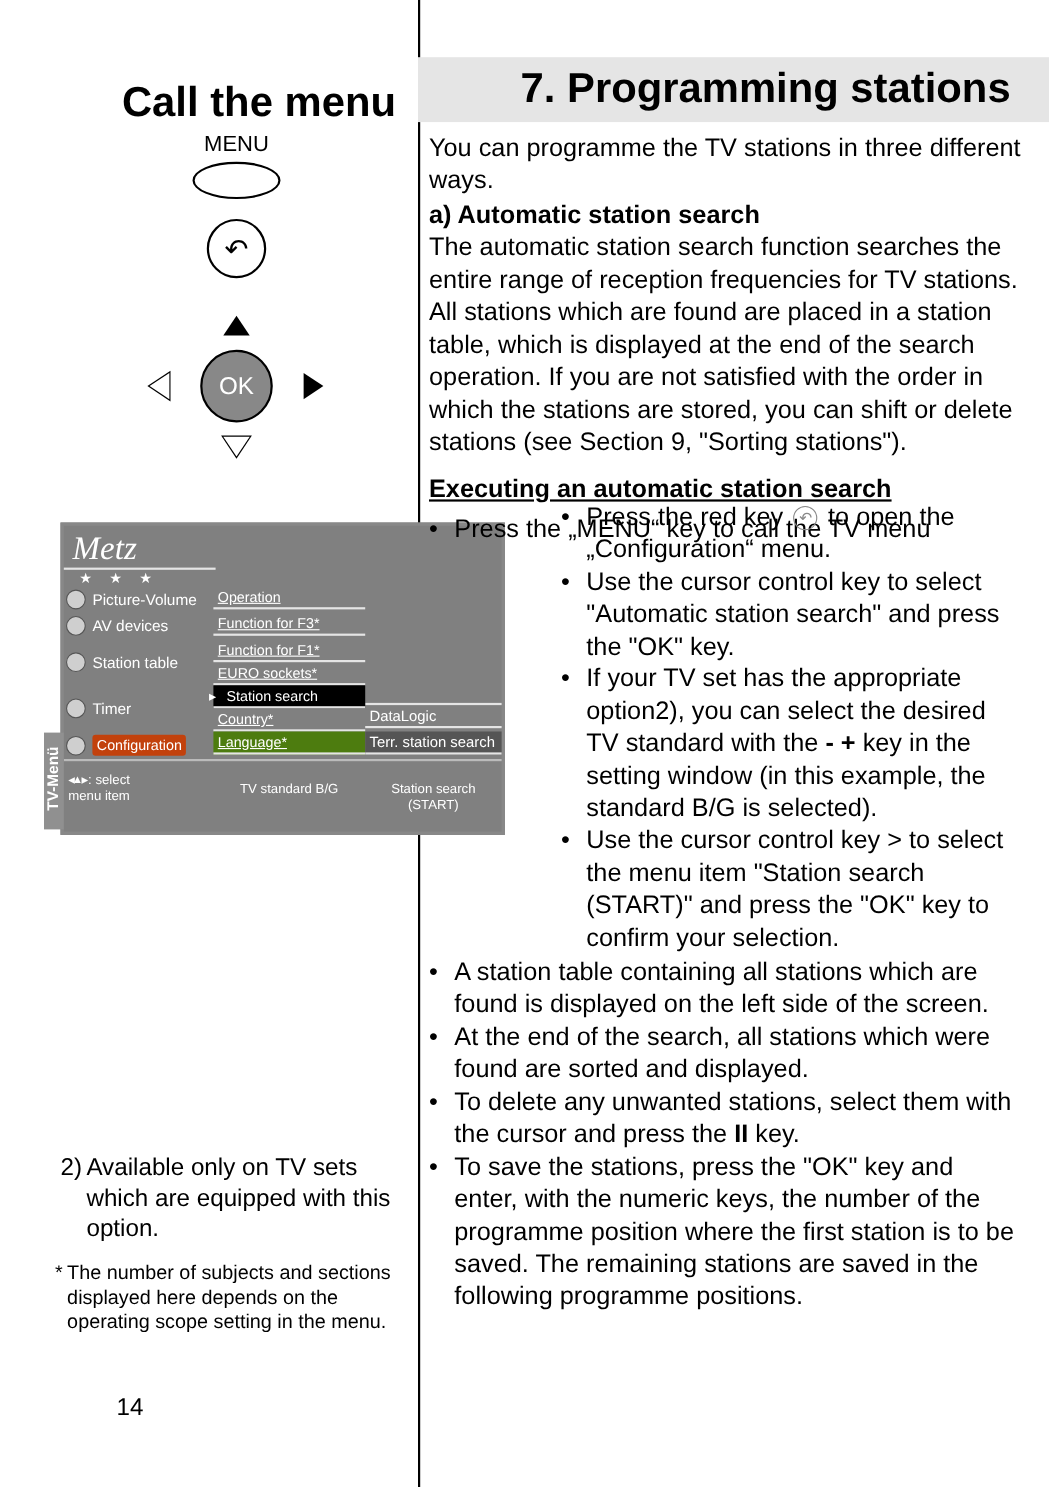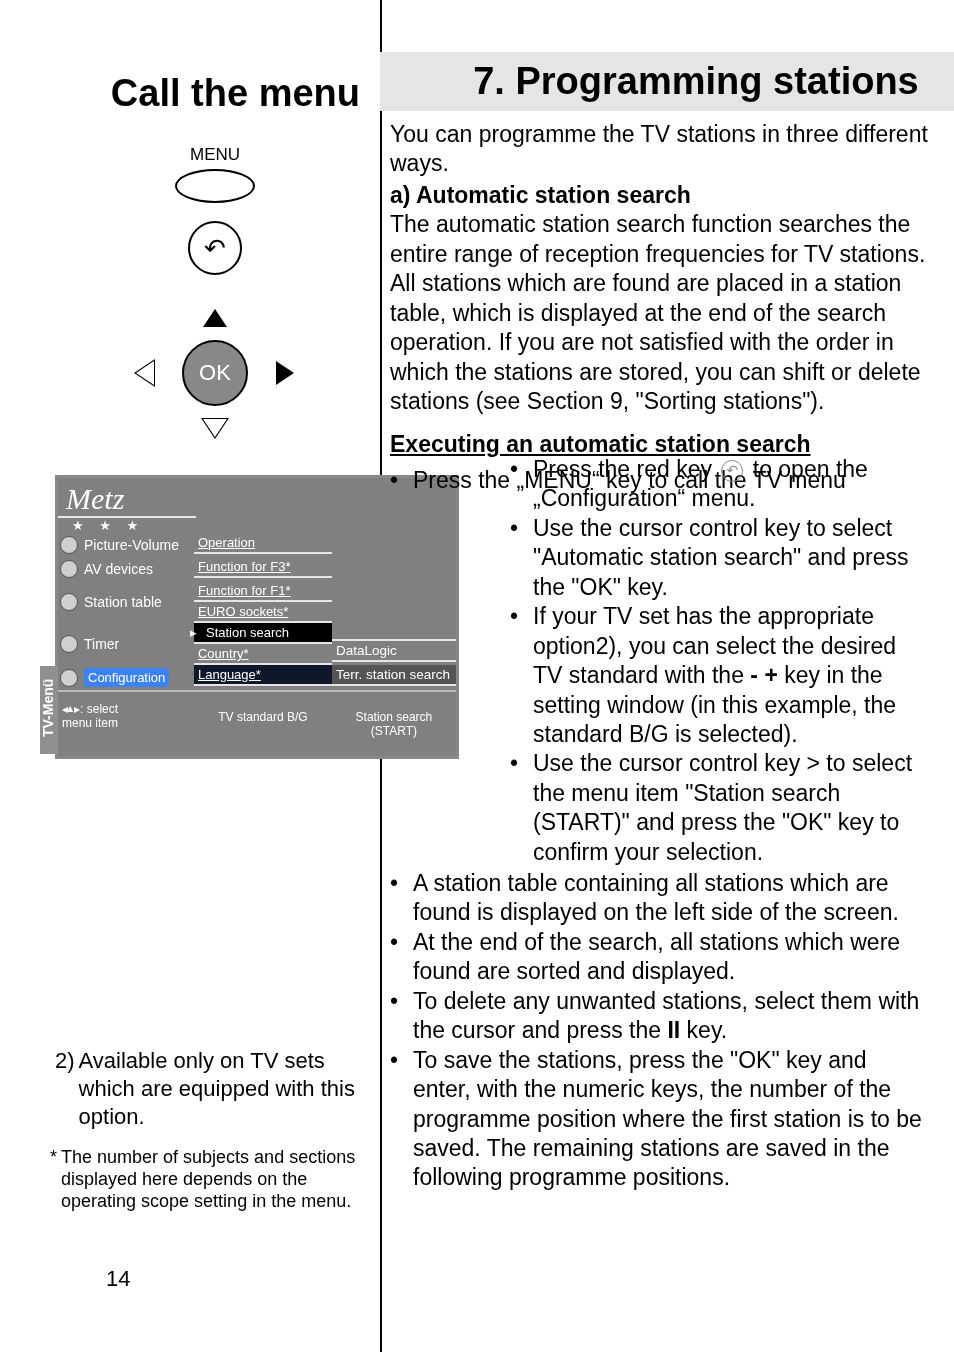--- a/index.html
+++ b/index.html
@@ -87,22 +87,21 @@
   .sub-bold { font-weight: bold; }
   .uline { text-decoration: underline; }
   .bul { display:flex; gap:8px; }
   .bul .dot { width:15px; }
   .bul .txt { flex:1; }
   .bul2 { display:flex; gap:8px; }
   .bul2 .dot { width:15px; }
   .bul2 .txt { flex:1; }
   .menu-label {
     text-align:center;
-    font-size:17px;
-    margin-top:25px;
+    font-size:20px;
     margin-bottom:4px;
   }
   .oval-btn {
     width:80px; height:34px;
     border:2px solid #000;
     border-radius:50%;
     margin:0 auto;
   }
   .round-btn {
     width:54px; height:54px;
@@ -231,21 +230,21 @@
     background:#909090;
     color:#fff;
     writing-mode:vertical-rl;
     transform:rotate(180deg);
     font-size:14px;
     font-weight:bold;
     text-align:center;
     padding-top:4px;
   }
   .config-box {
-    background:#3b82f6;
+    background:#c2410c;
     color:#fff;
     border-radius:3px;
     font-size:13px;
     padding:2px 4px;
   }
   .footnote2 {
     position:absolute;
     left:55px;
     top:1047px;
     width:310px;
@@ -374,21 +373,21 @@
           <div class="mcell-r">DataLogic</div>
         </div>
       </div>
 
       <div class="tvmenu-row">
         <div class="tvmenu-cell-l" style="padding-left:0;">
           <span class="dot-circle" style="margin-left:2px;"></span>
           <span class="config-box">Configuration</span>
         </div>
         <div class="tvmenu-cell-m">
-          <div class="mcell" style="background:#0f172a;">Language*</div>
+          <div class="mcell" style="background:#4d7c0f;">Language*</div>
         </div>
         <div class="tvmenu-cell-r">
           <div class="mcell-r" style="background:#555;">Terr. station search</div>
         </div>
       </div>
 
       <div class="tvmenu-row" style="border-top:2px solid #bbb;">
         <div class="tvmenu-foot-l">◂<span style="display:inline-block;transform:rotate(90deg);">◂</span>▸: select<br>menu item</div>
         <div class="tvmenu-foot-m">TV standard   B/G</div>
         <div class="tvmenu-foot-r">Station search  (START)</div>

